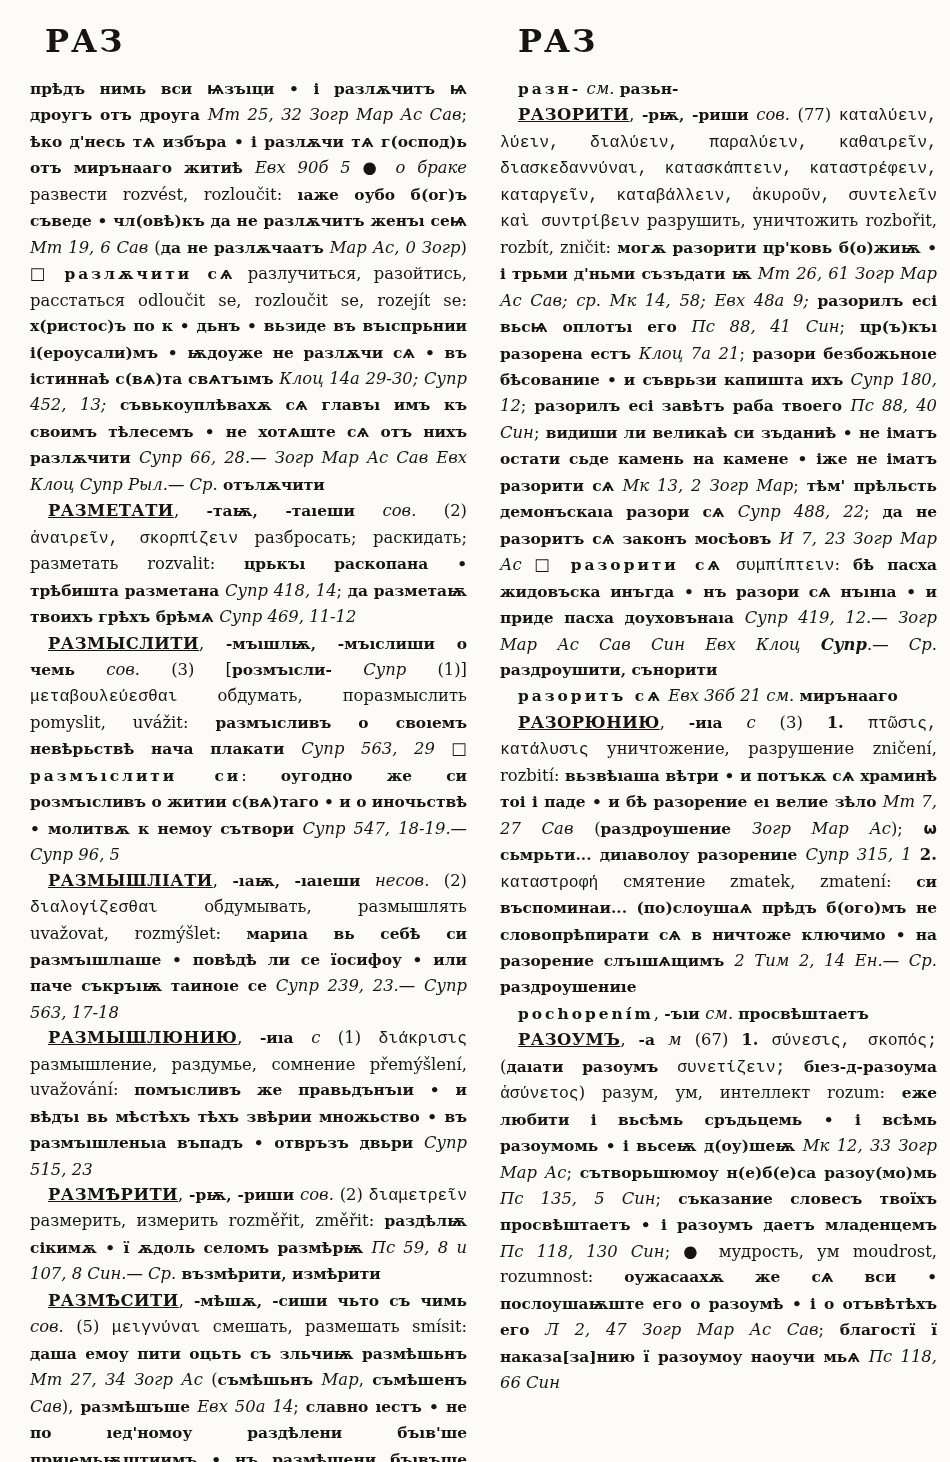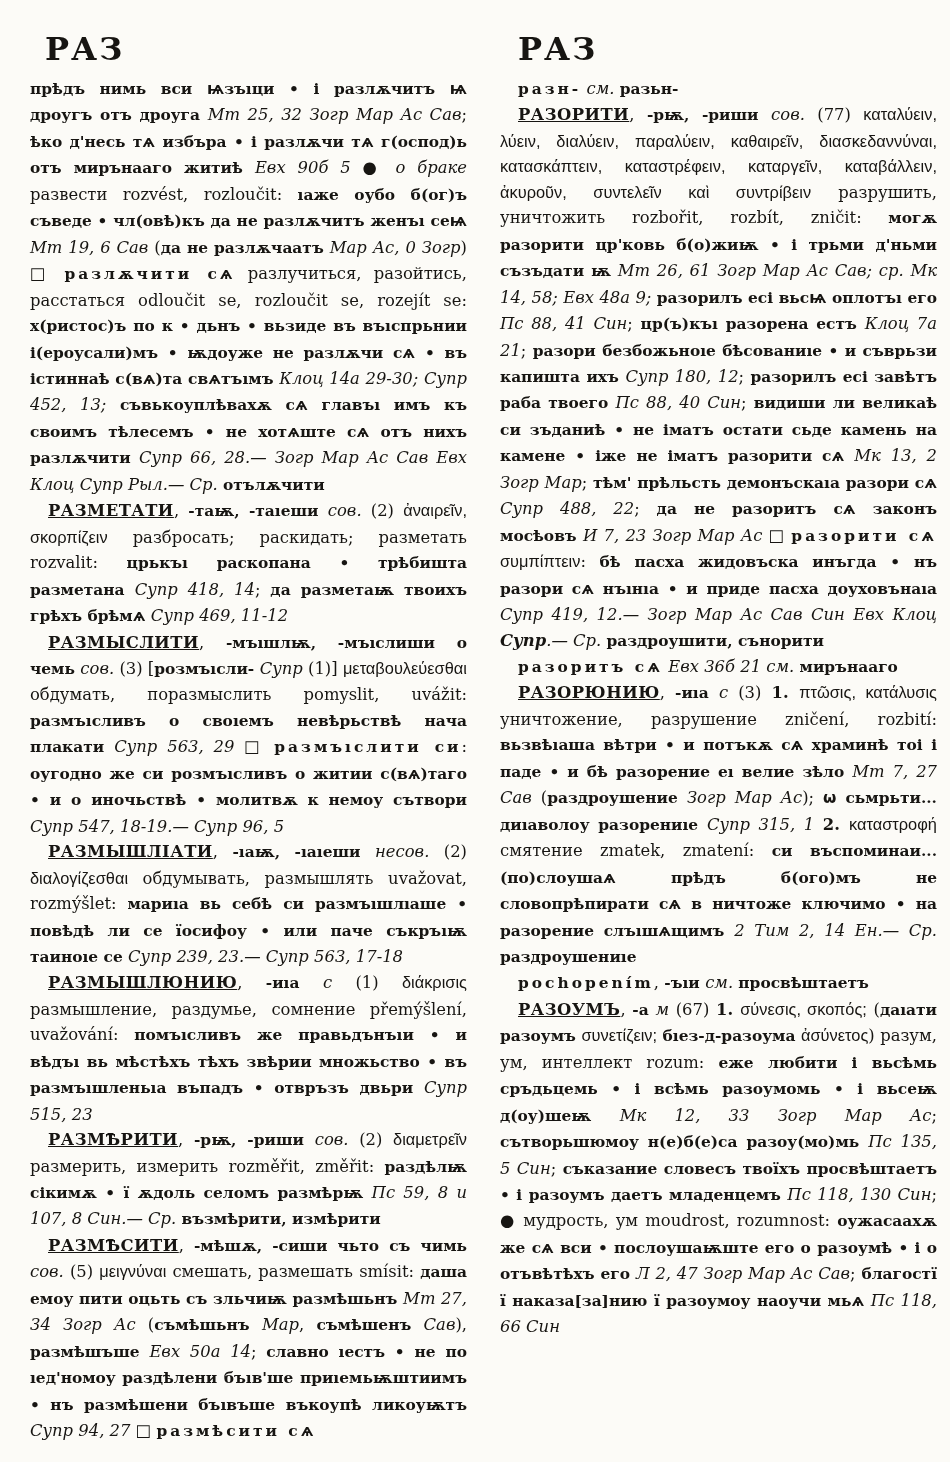--- a/index.html
+++ b/index.html
@@ -8,21 +8,21 @@
     width: 950px;
     height: 1462px;
     margin: 0 auto;
     background: #fcfbf7;
     color: #171512;
     font-family: "DejaVu Serif", "DejaVu Sans", serif;
     overflow: hidden;
   }
   .running-head {
     position: absolute;
-    top: 30px;
+    top: 22px;
     font-size: 32px;
     font-weight: bold;
     letter-spacing: 2px;
     font-family: "DejaVu Serif", serif;
   }
   .rh-left  { left: 45px; }
   .rh-right { left: 518px; }
   .columns {
     position: absolute;
     left: 30px;
@@ -38,21 +38,21 @@
     text-align: justify;
   }
   .para { margin: 0; }
   .para.ind { text-indent: 18px; }
   .seg-h  { font-weight: bold; letter-spacing: 0.5px; text-decoration: underline; }
   .seg-o  { font-weight: bold; font-size: 0.94em; }
   .seg-os { font-weight: bold; font-size: 0.94em; letter-spacing: 3px; }
   .seg-i  { font-style: italic; }
   .seg-bi { font-style: italic; font-weight: bold; }
   .seg-b  { font-weight: bold; }
-  .seg-g  { font-family: Liberation Sans, sans-serif; margin-top: 28px; }
+  .seg-g  { font-family: Liberation Mono, monospace; margin-top: 28px; }
   .seg-n  { }
   .page-number {
     position: absolute;
     left: 22px;
     top: 1484px;
     font-size: 22px;
     font-weight: bold;
     font-family: "DejaVu Sans", sans-serif;
     letter-spacing: 1px;
   }

